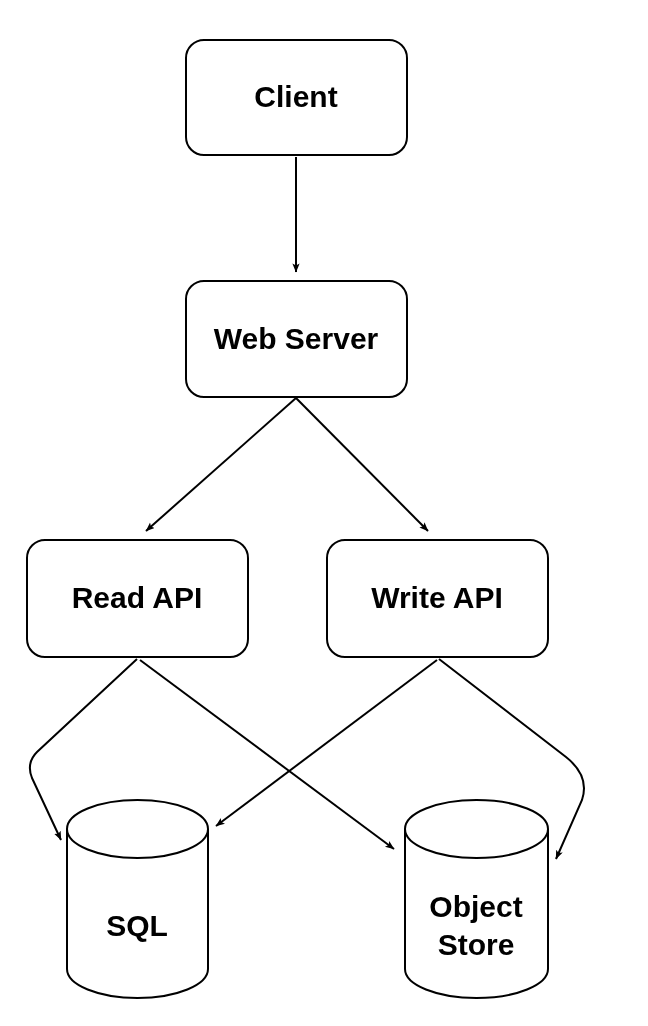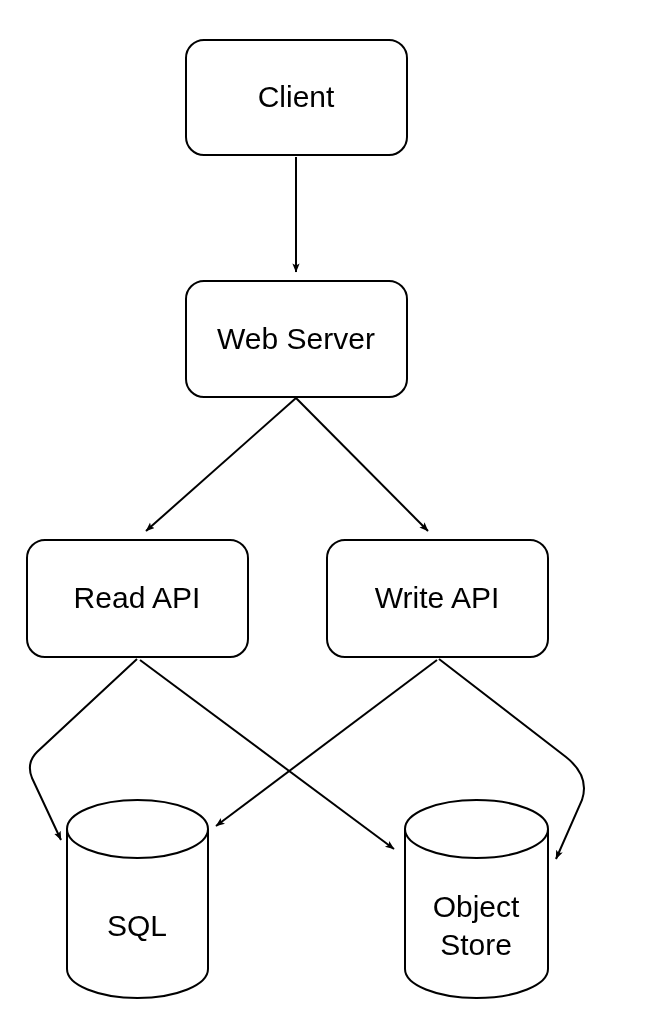--- a/index.html
+++ b/index.html
@@ -9,20 +9,21 @@
   }
   body {
     font-family: "Liberation Sans", sans-serif;
   }
   #diagram-root {
     position: relative;
     width: 648px;
     height: 1026px;
     background: #ffffff;
     overflow: hidden;
+    font-weight: bold;
   }
   #diagram-svg {
     position: absolute;
     left: 0;
     top: 0;
     width: 648px;
     height: 1026px;
     display: block;
   }
   .node-label {

